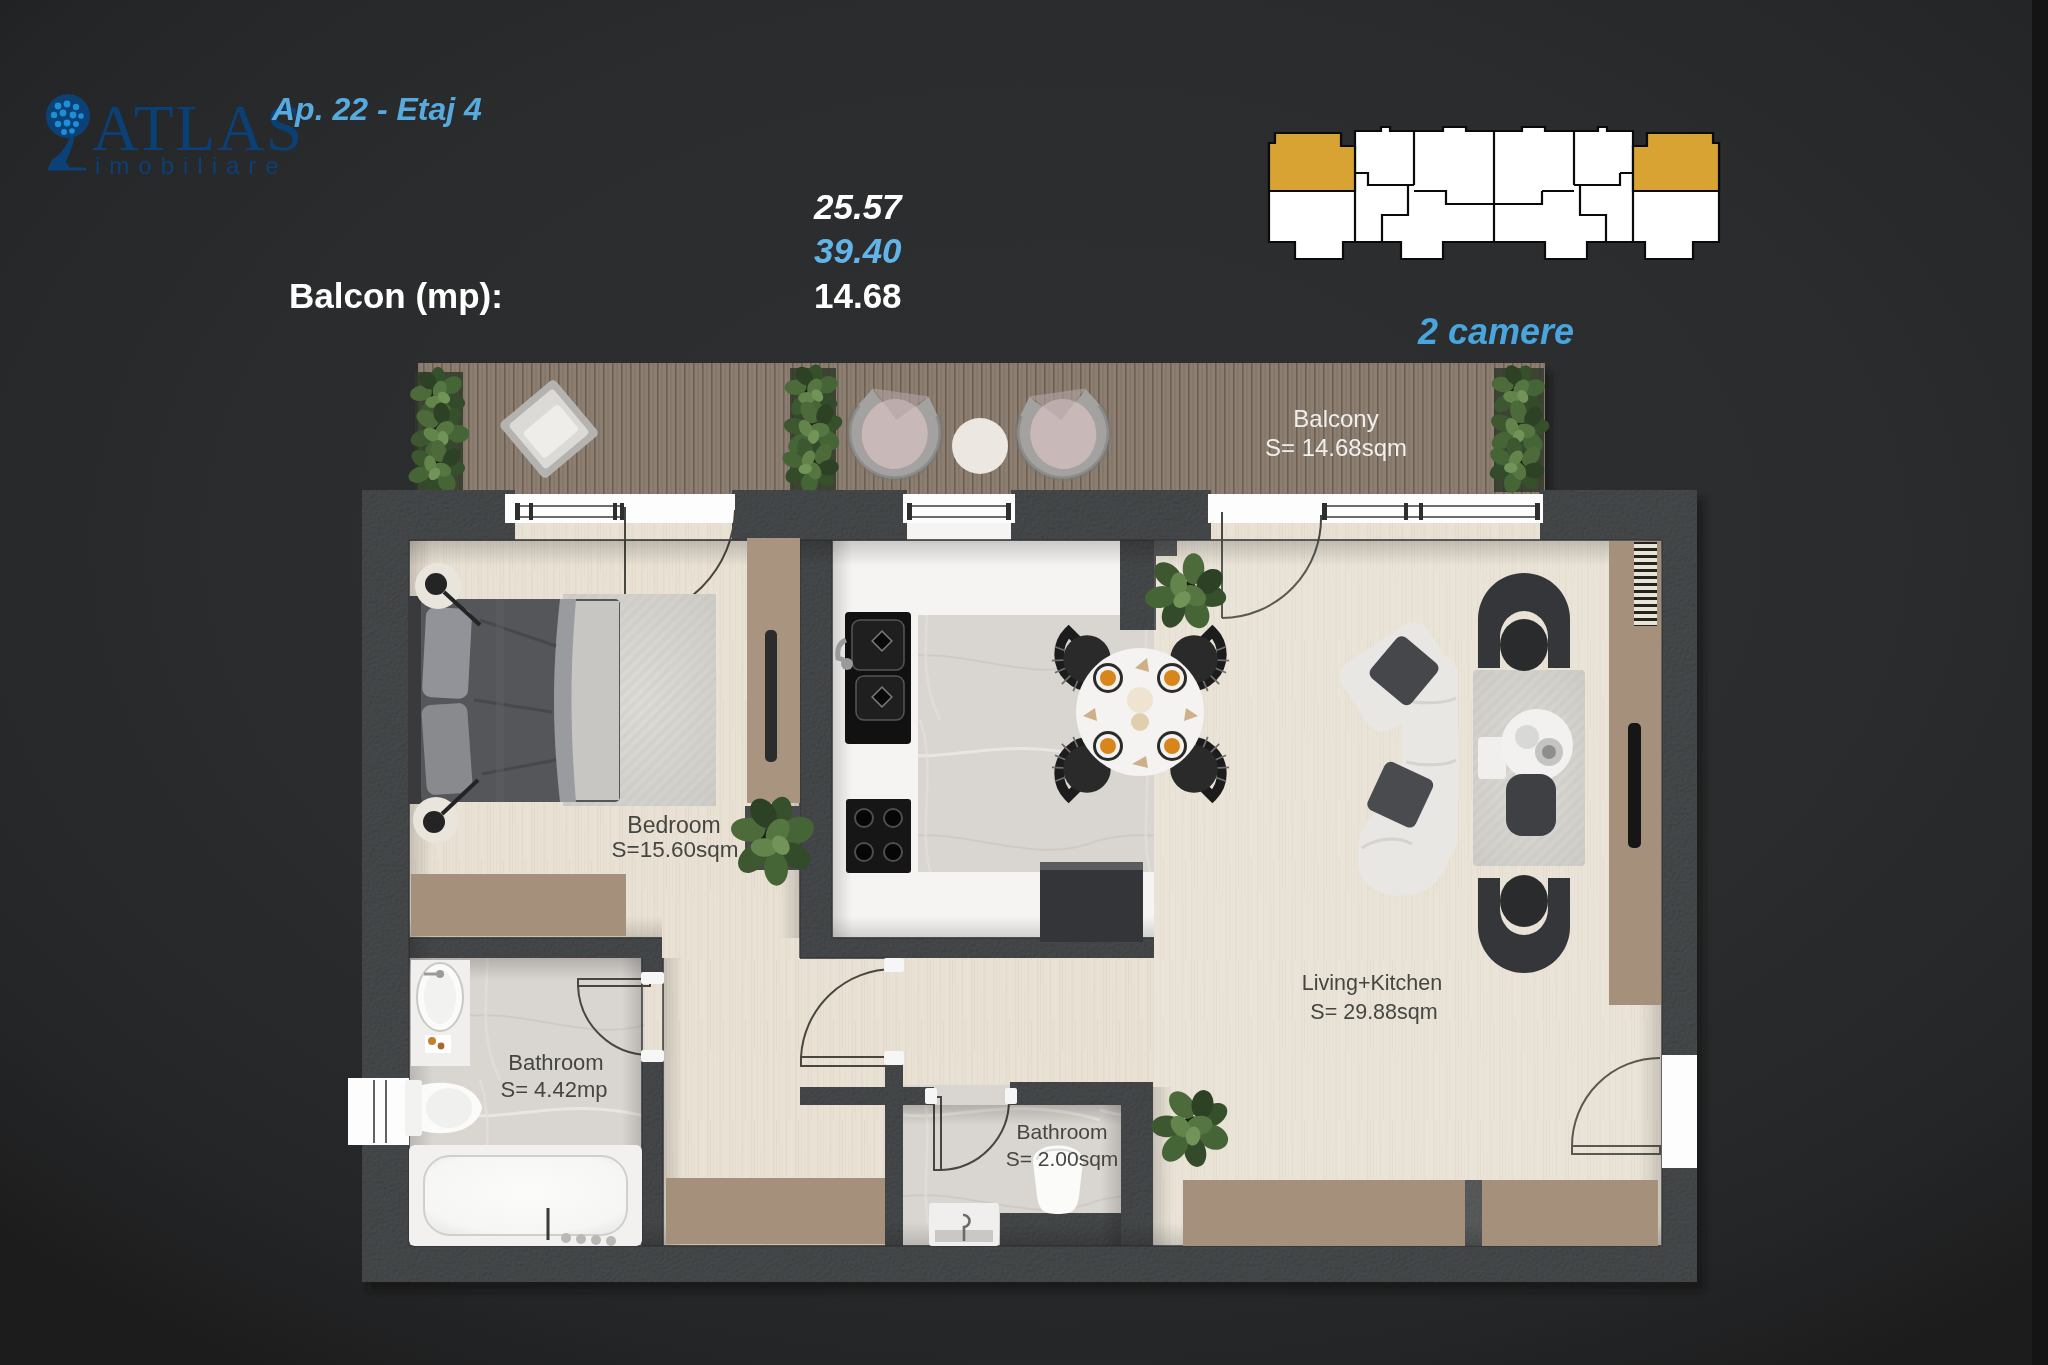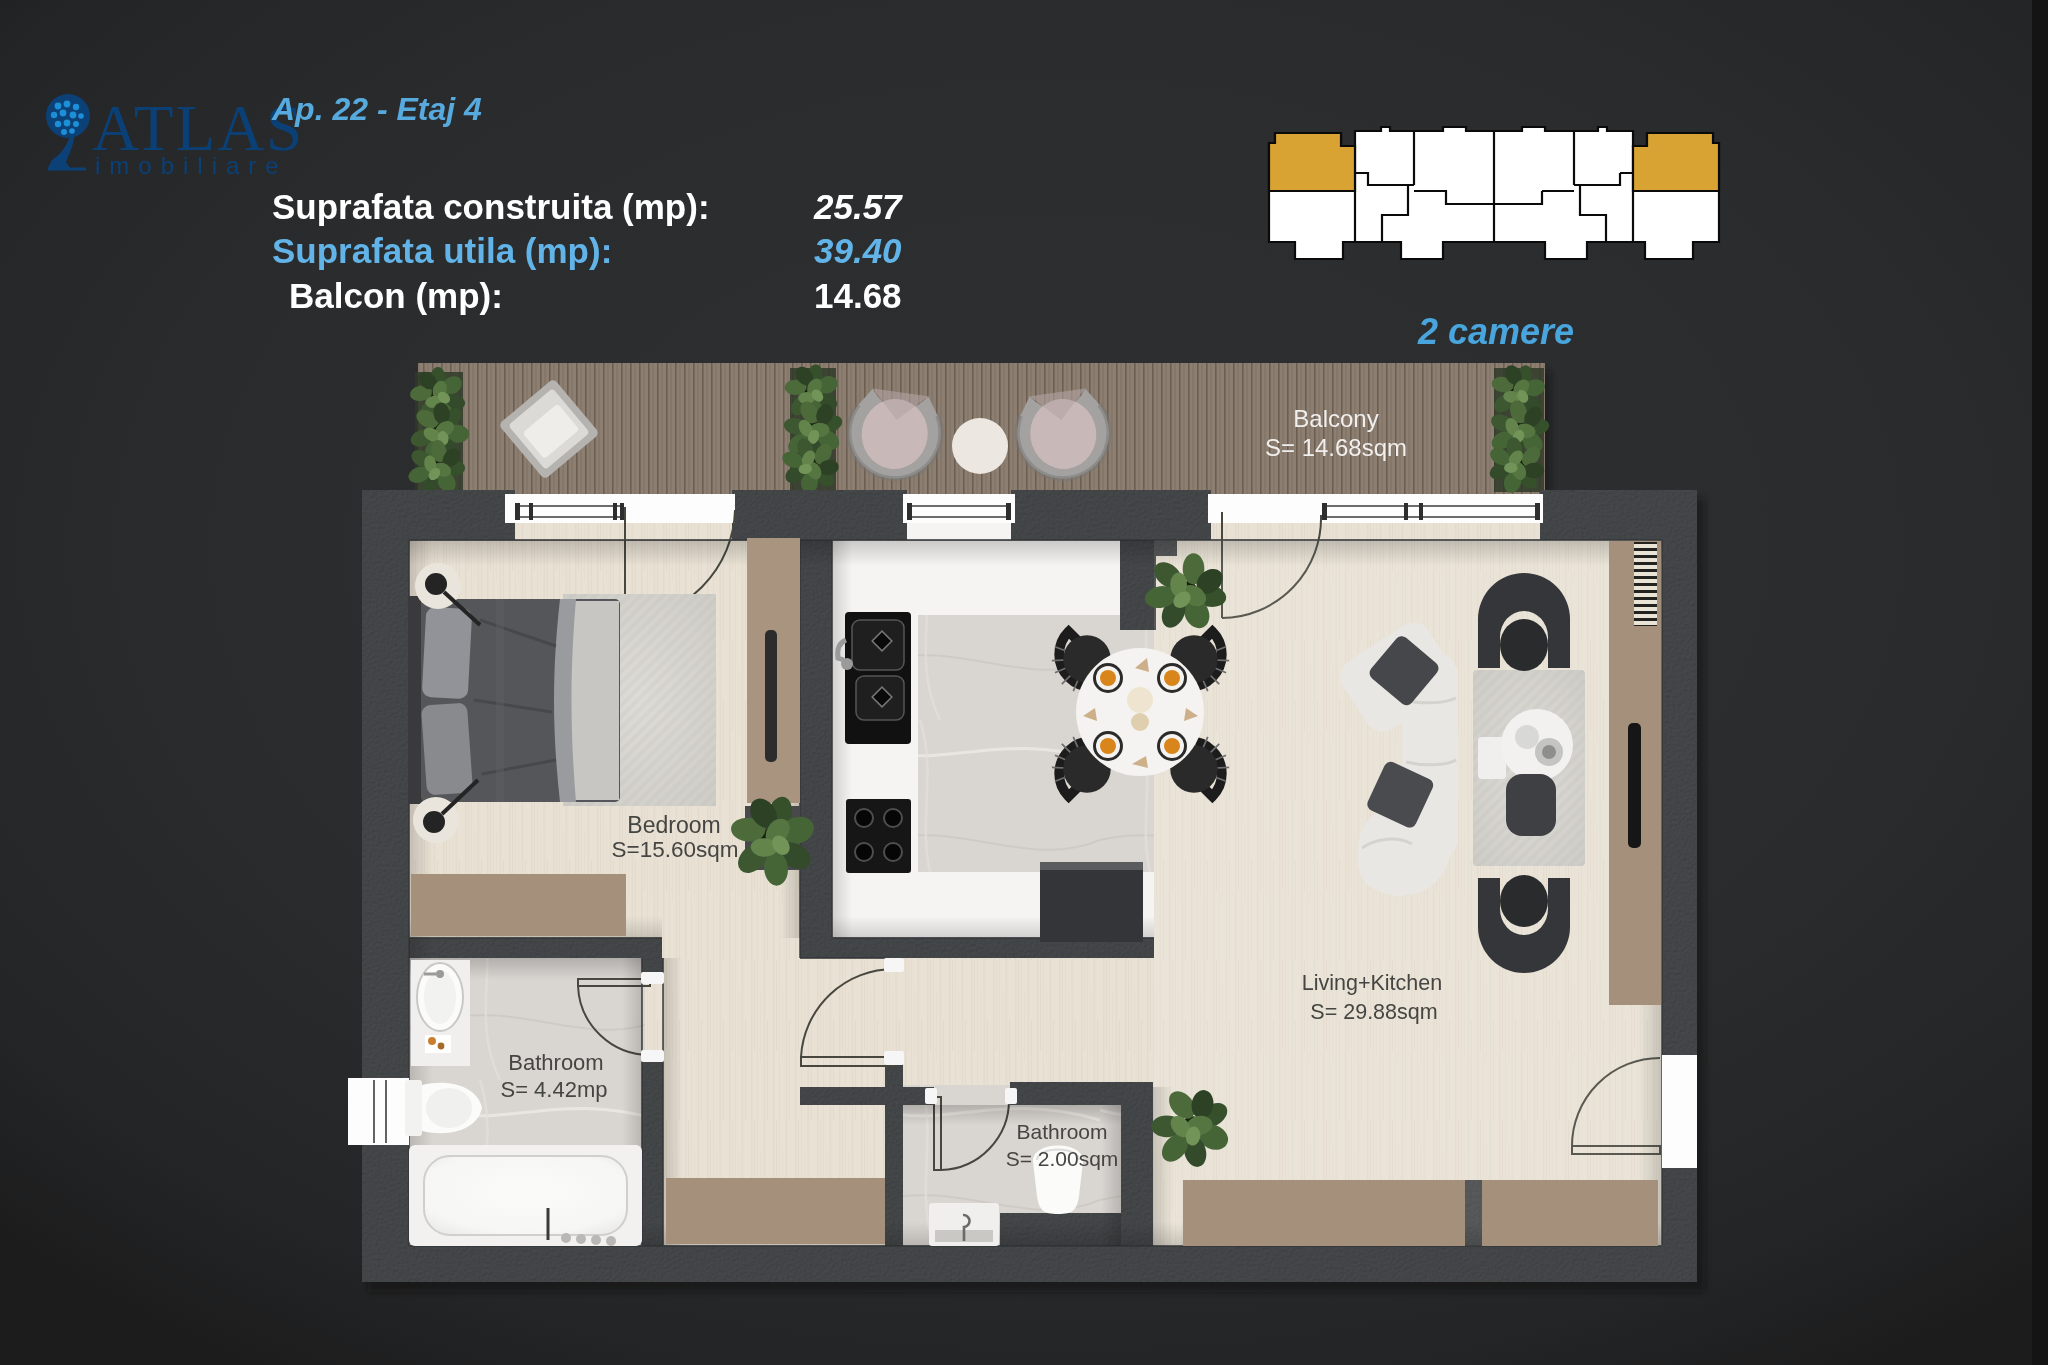--- a/index.html
+++ b/index.html
@@ -34,23 +34,21 @@
         <path d="M30,46 C26,58 20,64 12,70 L8,78 L30,78 L26,72 C30,62 34,54 34,47 Z" fill="#0c4178"></path>
         <path d="M8,79 L46,79" stroke="#0c4178" stroke-width="3"></path>
       </g>
       <text x="52" y="60" font-family="Liberation Serif, serif" font-size="65" fill="#0b4077" letter-spacing="2">ATLAS</text>
       <text x="55" y="84" font-family="Liberation Sans, sans-serif" font-size="24" fill="#0b4077" letter-spacing="9">imobiliare</text>
     </svg>
   </div>
 
   <div style="position:absolute;left:272px;top:91px;color:#56aade;font-weight:bold;font-style:italic;font-size:32px;font-family:'Liberation Sans',sans-serif;">Ap. 22 - Etaj 4</div>
 
-  <div class="hdr" style="left:272px;top:188px;">Suprafata construita (mp):</div>
   <div class="hdr" style="left:814px;top:188px;font-style:italic;">25.57</div>
-  <div class="hdr" style="left:272px;top:232px;color:#62b4e8;">Suprafata utila (mp):</div>
   <div class="hdr" style="left:814px;top:232px;color:#62b4e8;font-style:italic;">39.40</div>
   <div class="hdr" style="left:272px;top:277px;margin-left:17px;">Balcon (mp):</div>
   <div class="hdr" style="left:814px;top:277px;">14.68</div>
 
   <div style="position:absolute;left:1418px;top:311px;color:#49a5dd;font-weight:bold;font-style:italic;font-size:36px;text-align:right;">2 camere</div>
 
   <svg id="mini" style="position:absolute;left:1255px;top:115px;" width="490" height="155" viewBox="1255 115 490 155">
     <g stroke="#0a0a0a" stroke-width="2.2" fill="#ffffff" stroke-linejoin="miter">
 
       <path d="M1269,143 L1275,143 L1275,133 L1341,133 L1341,146 L1355,146 L1355,131 L1381,131 L1381,127 L1390,127 L1390,131 L1443,131 L1443,127 L1466,127 L1466,131 L1494,131

